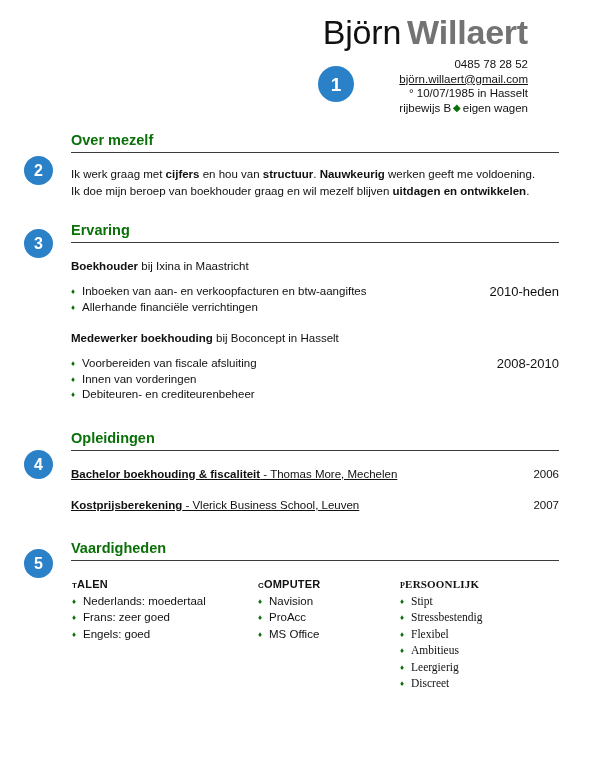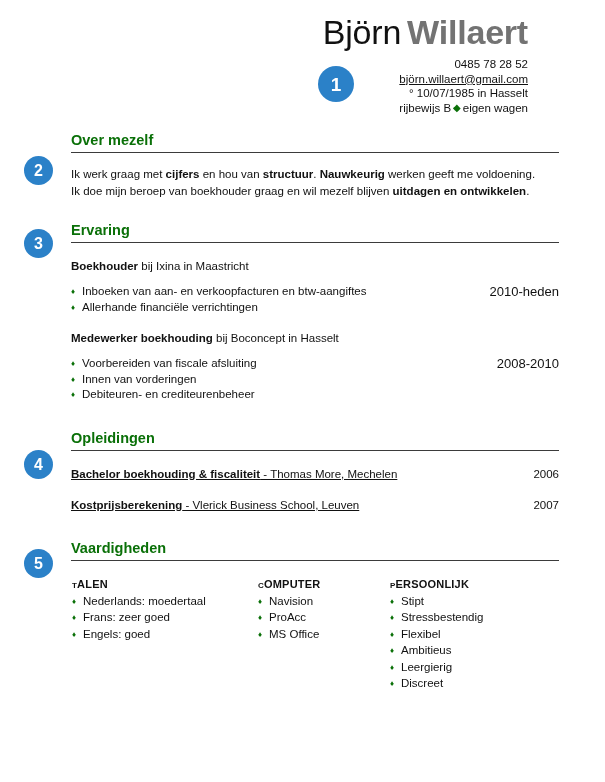--- a/index.html
+++ b/index.html
@@ -147,21 +147,21 @@
 
   
   .skills {
     margin-top: 15px;
     position: relative;
     height: 112px;
   }
   .skill-col { position: absolute; top: 0; }
   .skill-col.c1 { left: 1px; }
   .skill-col.c2 { left: 187px; }
-  .skill-col.c3 { left: 319px; }
+  .skill-col.c3 { left: 329px; font-family: Liberation Serif, serif; }
   .skill-head {
     font-size: 16px;
     font-weight: bold;
     font-variant: small-caps;
     text-transform: lowercase;
     letter-spacing: 0.2px;
     color: #111111;
     line-height: 14px;
     padding-bottom: 2px;
   }

